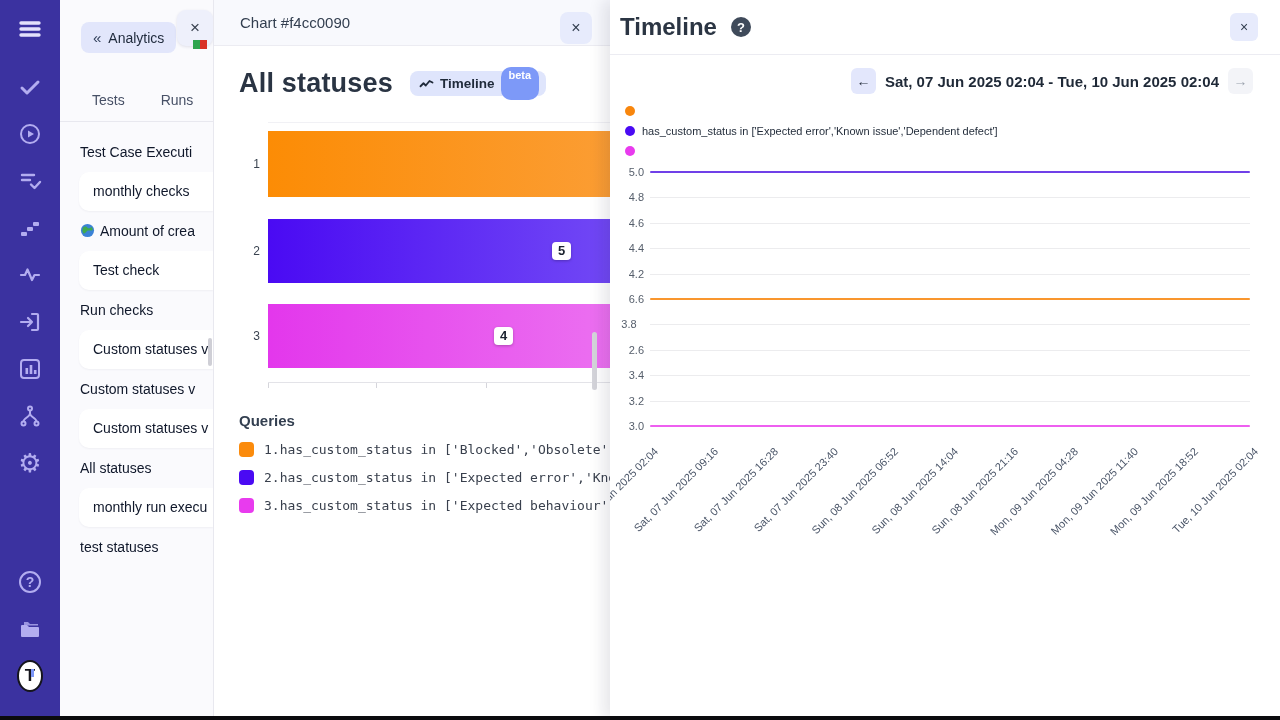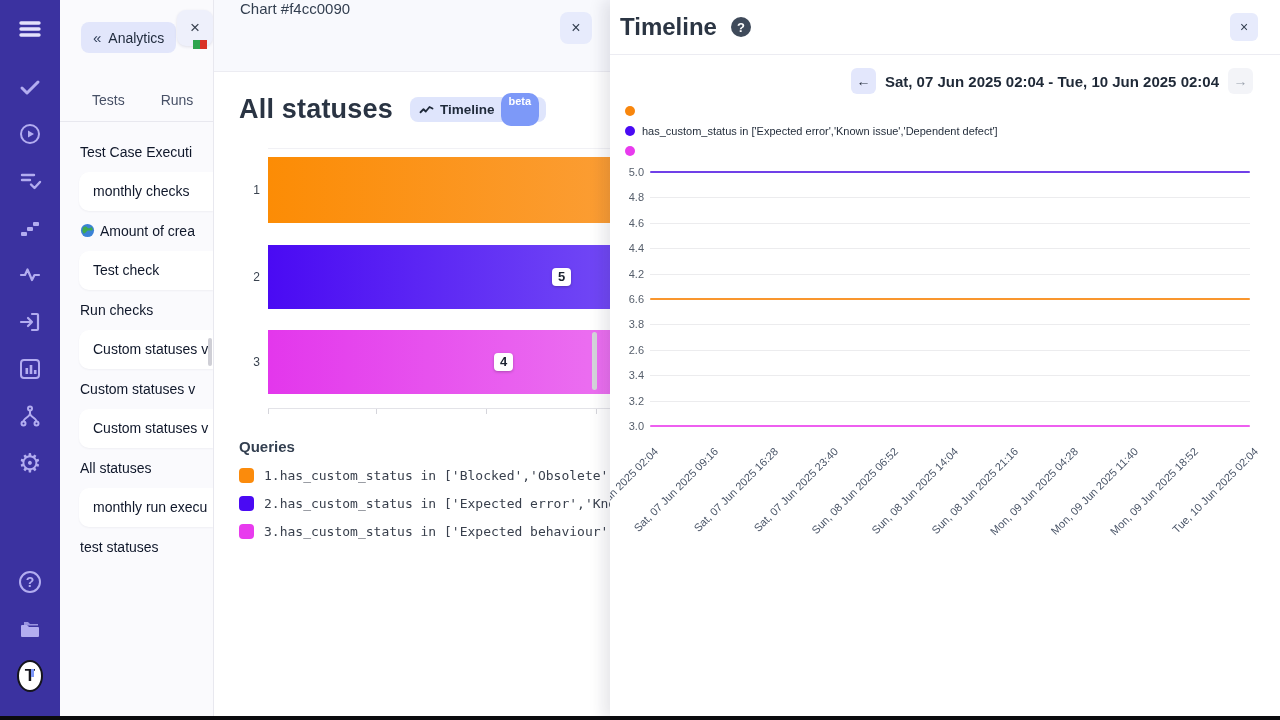--- a/index.html
+++ b/index.html
@@ -43,22 +43,22 @@
   .lrows { padding-top:10px; }
   .lrow { height:39.5px; display:flex; align-items:center; padding-left:20px; font-size:14px;
     color:#0f172a; white-space:nowrap; cursor:pointer; }
   .lrow.card { background:#fff; border-radius:10px 0 0 10px; margin-left:19px; padding-left:14px;
     box-shadow:0 1px 2px rgba(30,30,70,.05); }
   .lrow .g-ico { margin-right:5px; display:inline-flex; }
   .lp-scroll { position:absolute; right:1px; top:338px; width:4px; height:28px; background:#cfcfd6; border-radius:2px; }
 
   
   .chart-panel { position:absolute; left:214px; top:0; bottom:0; width:396px; background:#fff; overflow:hidden; }
-  .cp-head { height:72px; background:#f8f9fd; border-bottom:1px solid #ececf2; position:relative;
-    display:flex; padding-left:26px; }
+  .cp-head { height:46px; background:#f8f9fd; border-bottom:1px solid #ececf2; position:relative;
+    display:flex; align-items:center; padding-left:26px; }
   .cp-title { font-size:15px; color:#333f50; }
   .cp-close { position:absolute; left:346px; top:12px; width:32px; height:32px; background:#e7ebfc;
     border-radius:8px; display:flex; align-items:center; justify-content:center; font-size:16px;
     color:#333f50; cursor:pointer; }
   .cp-titlerow { display:flex; align-items:center; gap:17px; padding:22px 0 0 25px; }
   .cp-h1 { font-size:27px; font-weight:700; color:#2a3443; letter-spacing:.2px; }
   .tl-badge { height:25px; background:#dfe5fc; border-radius:8px; display:flex; align-items:center;
     gap:6px; padding:0 7px 0 9px; cursor:pointer; }
   .tl-badge svg { width:15px; height:12px; }
   .tl-badge .tb-lbl { font-size:13.5px; font-weight:700; color:#1f2a3a; }
@@ -341,21 +341,21 @@
         <span class="ytick" style="top: 19.4px; right: 606px;">4.8</span>
         <div class="gline" style="top: 50.8px;"></div>
         <span class="ytick" style="top: 44.8px; right: 606px;">4.6</span>
         <div class="gline" style="top: 76.2px;"></div>
         <span class="ytick" style="top: 70.2px; right: 606px;">4.4</span>
         <div class="gline" style="top: 101.6px;"></div>
         <span class="ytick" style="top: 95.6px; right: 606px;">4.2</span>
         <div class="gline" style="top: 127px;"></div>
         <span class="ytick" style="top: 121px; right: 606px;">6.6</span>
         <div class="gline" style="top: 152.4px;"></div>
-        <span class="ytick" style="top: 146.4px; right: 606px;">3.8</span>
+        <span class="ytick" style="top: 146.4px; right: 606px; text-align: center;">3.8</span>
         <div class="gline" style="top: 177.8px;"></div>
         <span class="ytick" style="top: 171.8px; right: 606px;">2.6</span>
         <div class="gline" style="top: 203.2px;"></div>
         <span class="ytick" style="top: 197.2px; right: 606px;">3.4</span>
         <div class="gline" style="top: 228.6px;"></div>
         <span class="ytick" style="top: 222.6px; right: 606px;">3.2</span>
         <div class="gline" style="top: 254px;"></div>
         <span class="ytick" style="top: 248px; right: 606px;">3.0</span>
         <div class="sline" style="top: 125.75px; height: 2.5px; background: rgb(249, 150, 46);"></div>
         <div class="sline" style="top: -1.25px; height: 2.5px; background: rgb(112, 64, 232);"></div>

